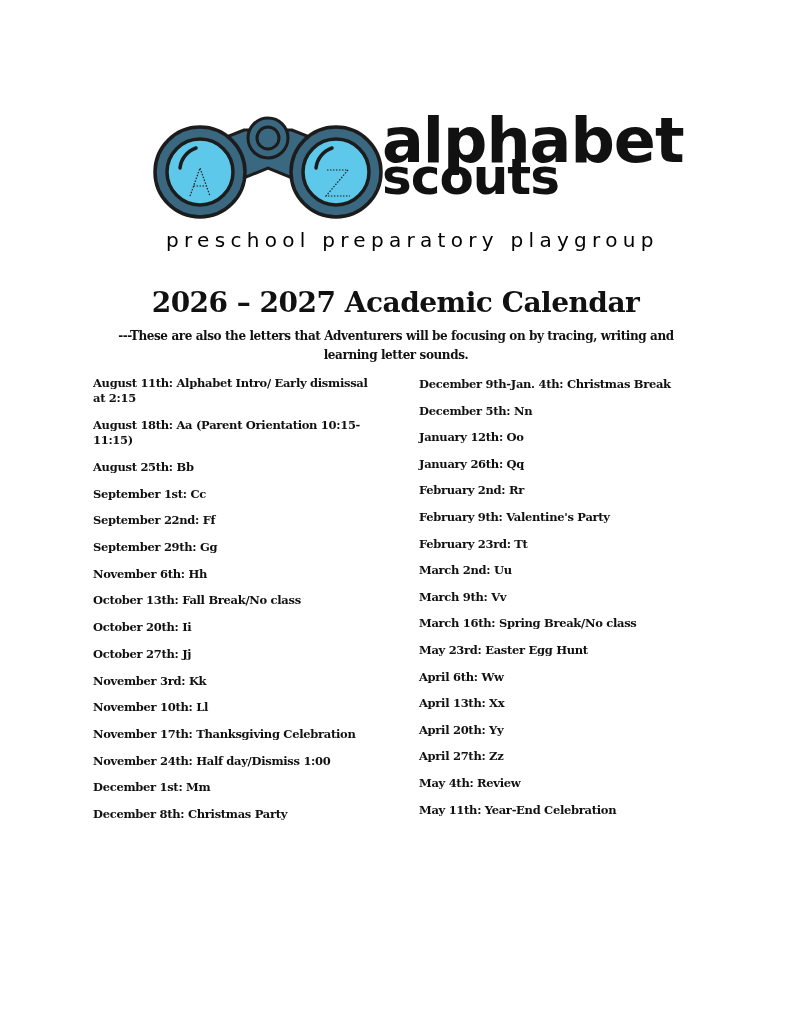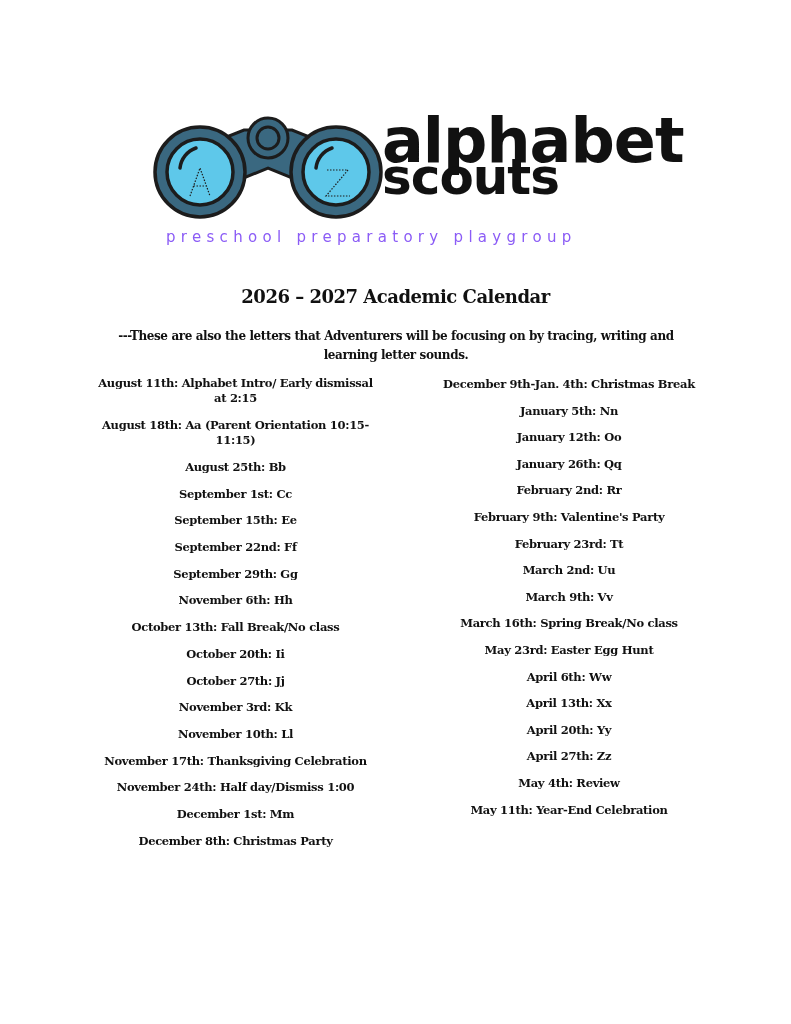--- a/index.html
+++ b/index.html
@@ -6,32 +6,32 @@
     body { width: 791px; height: 1024px; position: relative; overflow: hidden;
            font-family: "DejaVu Serif", "Liberation Serif", serif; color: #111; }
 
     .logo { position: absolute; left: 152px; top: 112px; width: 490px; height: 140px; }
     .binoculars { position: absolute; left: 0; top: 0; width: 232px; height: 108px; }
     .brand-word { position: absolute; left: 230px; font-family: "DejaVu Sans", "Liberation Sans", sans-serif;
                   font-weight: bold; color: #111; letter-spacing: -1px; }
     .brand-1 { top: 4px; font-size: 62px; line-height: 50px; }
     .brand-2 { top: 40px; font-size: 50px; line-height: 50px; }
     .tagline { position: absolute; left: 14px; top: 116px; font-family: "DejaVu Sans", "Liberation Sans", sans-serif;
-               font-size: 15px; letter-spacing: 5.3px; color: #8b5cf6; white-space: nowrap; }
+               font-size: 20px; letter-spacing: 5.3px; color: #000000; white-space: nowrap; }
 
     .title { position: absolute; left: 0; width: 791px; top: 286px; text-align: center;
-             font-size: 18px; font-weight: bold; letter-spacing: -0.5px; }
+             font-size: 28px; font-weight: bold; letter-spacing: -0.5px; }
     .subtitle { position: absolute; left: 96px; width: 600px; top: 327px; text-align: center;
                 font-size: 12px; font-weight: bold; line-height: 19px; letter-spacing: -0.4px; }
 
     .col { position: absolute; top: 376px; width: 300px; }
     .col-left { left: 93px; width: 285px; }
     .col-right { left: 419px; width: 300px; top: 377px; }
     .entry { font-size: 11.5px; font-weight: bold; line-height: 15px; letter-spacing: -0.3px;
-             margin: 0 0 11.7px 0; white-space: normal; text-align: center; }
+             margin: 0 0 11.7px 0; white-space: normal; }
     .col-left .entry.wrap { margin-bottom: 12px; }
     .col-right .entry { margin-bottom: 11.6px; white-space: nowrap; }
   </style>
 </head>
 <body>
 
 <div class="logo">
   <svg class="binoculars" viewBox="0 0 232 108" xmlns="http://www.w3.org/2000/svg">
 
     <path d="M52 34 L92 18 L140 18 L180 34 L196 62 L150 70 L116 56 L82 70 L36 62 Z" fill="#3a6880" stroke="#1c1c1c" stroke-width="3"></path>
@@ -57,37 +57,36 @@
 </div>
 
 <h1 class="title" style="margin:0;">2026 – 2027 Academic Calendar</h1>
 <p class="subtitle" style="margin:0;">---These are also the letters that Adventurers will be focusing on by tracing, writing and learning letter sounds.</p>
 
 <div class="col col-left" id="col-left">
     <div class="entry wrap">August 11th: Alphabet Intro/ Early dismissal at 2:15</div>
     <div class="entry wrap">August 18th: Aa (Parent Orientation 10:15-11:15)</div>
     <div class="entry">August 25th: Bb</div>
     <div class="entry">September 1st: Cc</div>
-    <div class="entry">September 15th: Ee</div>
     <div class="entry">September 22nd: Ff</div>
     <div class="entry">September 29th: Gg</div>
     <div class="entry">November 6th: Hh</div>
     <div class="entry">October 13th: Fall Break/No class</div>
     <div class="entry">October 20th: Ii</div>
     <div class="entry">October 27th: Jj</div>
     <div class="entry">November 3rd: Kk</div>
     <div class="entry">November 10th: Ll</div>
     <div class="entry">November 17th: Thanksgiving Celebration</div>
     <div class="entry">November 24th: Half day/Dismiss 1:00</div>
     <div class="entry">December 1st: Mm</div>
     <div class="entry">December 8th: Christmas Party</div>
   </div>
 <div class="col col-right" id="col-right">
     <div class="entry">December 9th-Jan. 4th: Christmas Break</div>
-    <div class="entry">January 5th: Nn</div>
+    <div class="entry">December 5th: Nn</div>
     <div class="entry">January 12th: Oo</div>
     <div class="entry">January 26th: Qq</div>
     <div class="entry">February 2nd: Rr</div>
     <div class="entry">February 9th: Valentine's Party</div>
     <div class="entry">February 23rd: Tt</div>
     <div class="entry">March 2nd: Uu</div>
     <div class="entry">March 9th: Vv</div>
     <div class="entry">March 16th: Spring Break/No class</div>
     <div class="entry">May 23rd: Easter Egg Hunt</div>
     <div class="entry">April 6th: Ww</div>

